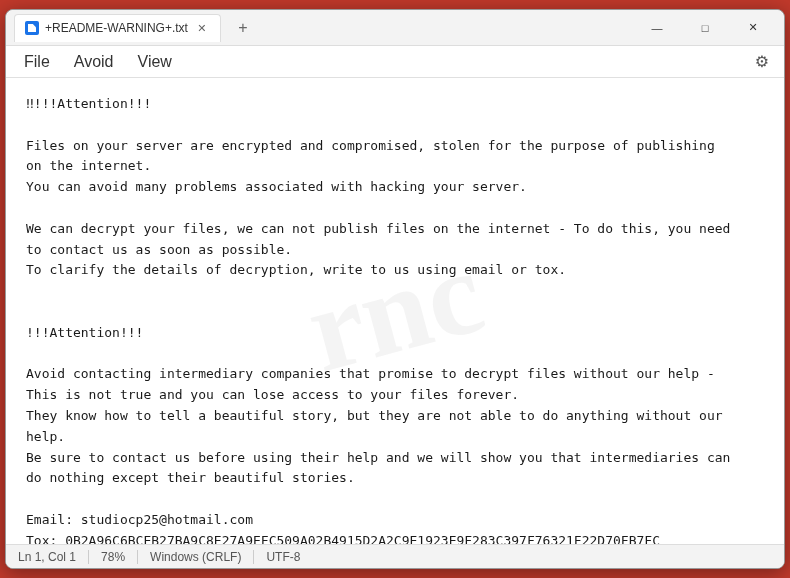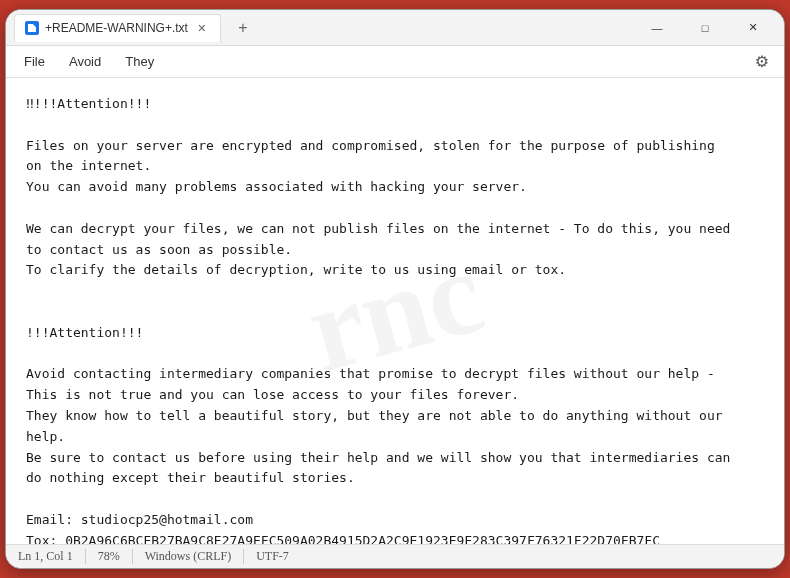--- a/index.html
+++ b/index.html
@@ -13,21 +13,21 @@
       width: 790px;
       height: 578px;
       overflow: hidden;
     }
 
     .window {
       width: 780px;
       height: 560px;
       background: #ffffff;
       border: 1px solid #999;
-      border-radius: 16px;
+      border-radius: 8px;
       display: flex;
       flex-direction: column;
       box-shadow: 0 4px 20px rgba(0,0,0,0.4);
       overflow: hidden;
     }
 
     .title-bar {
       height: 36px;
       background: #f3f3f3;
       border-bottom: 1px solid #ddd;
@@ -124,21 +124,21 @@
       background: #ffffff;
       border-bottom: 1px solid #e0e0e0;
       display: flex;
       align-items: center;
       padding: 0 8px;
       gap: 4px;
     }
 
     .menu-item {
       padding: 4px 10px;
-      font-size: 13px;
+      font-size: 16px;
       color: #333;
       border-radius: 4px;
       cursor: pointer;
       text-align: center;
     }
 
     .menu-bar-right {
       margin-left: auto;
     }
 
@@ -198,21 +198,20 @@
       align-items: center;
       padding: 0 12px;
       font-size: 12px;
       color: #555;
       gap: 0;
     }
 
     .status-section {
       padding: 0 12px;
       border-right: 1px solid #ccc;
-      font-family: Liberation Serif, serif;
     }
 
     .status-section:first-child {
       border-left: none;
       padding-left: 0;
     }
 
     .status-section:last-child {
       border-right: none;
     }
@@ -234,21 +233,21 @@
     <div class="window-controls">
       <div class="win-btn">—</div>
       <div class="win-btn">□</div>
       <div class="win-btn close">✕</div>
     </div>
   </div>
 
   <div class="menu-bar">
     <div class="menu-item">File</div>
     <div class="menu-item">Avoid</div>
-    <div class="menu-item">They</div>
+    <div class="menu-item">View</div>
     <div class="gear-icon menu-bar-right">⚙</div>
   </div>
 
   <div class="editor-area">
     <div class="watermark">rnc</div>
     <pre class="editor-content">‼!!!Attention!!!
 
 Files on your server are encrypted and compromised, stolen for the purpose of publishing
 on the internet.
 You can avoid many problems associated with hacking your server.
@@ -270,15 +269,15 @@
 Email: studiocp25@hotmail.com
 Tox: 0B2A96C6BCEB27BA9C8E27A9EFC509A02B4915D2A2C9E1923E9F283C397F76321F22D70FB7FC
 
 Subject: 2AF20FA3</pre>
   </div>
 
   <div class="status-bar">
     <span class="status-section">Ln 1, Col 1</span>
     <span class="status-section">78%</span>
     <span class="status-section">Windows (CRLF)</span>
-    <span class="status-section">UTF-7</span>
+    <span class="status-section">UTF-8</span>
   </div>
 </div>
 
 </body></html>

